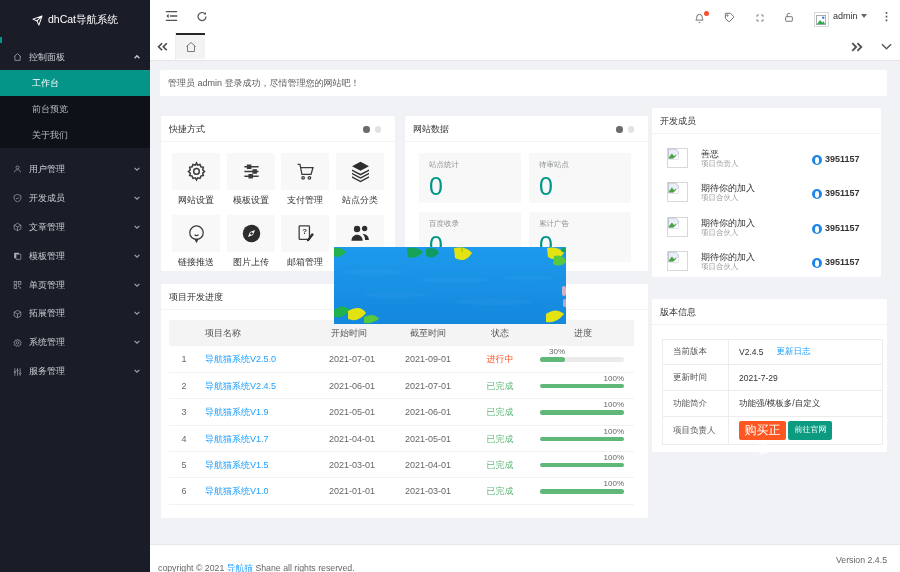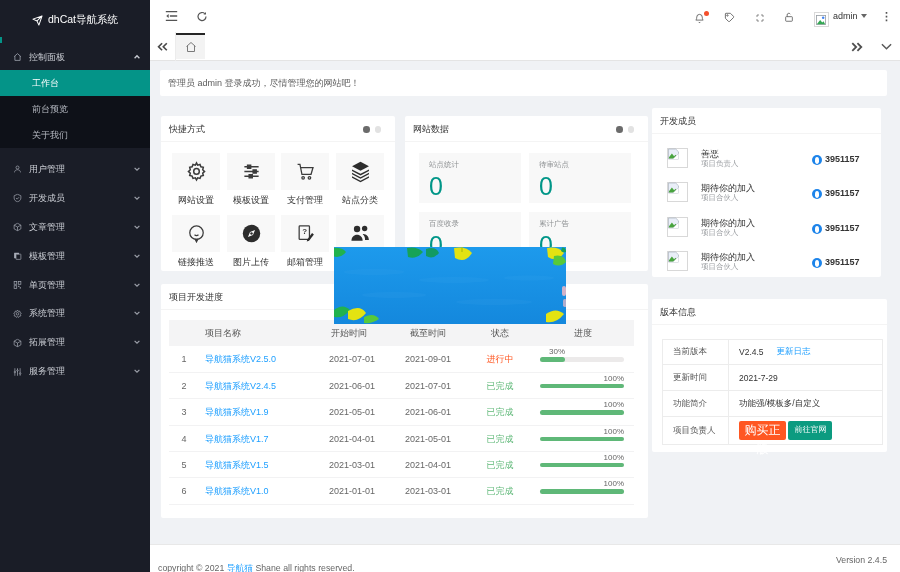--- a/index.html
+++ b/index.html
@@ -137,35 +137,35 @@
           <rect x="14" y="3" width="7" height="7"></rect>
           <rect x="3" y="14" width="7" height="7"></rect>
           <path d="M14 14h3v3h-3zM18 18h3v3h-3z" fill="#a8adb8" stroke="none"></path>
         </svg>
       <span class="mt">单页管理</span>
       <svg class="ar" style="top:11px" viewBox="0 0 10 6" fill="none" stroke="#9da1aa" stroke-width="2">
           <path d="M1 1 5 5 9 1"></path>
         </svg>
     </div>
     <div class="mitem">
+      <svg class="mi" viewBox="0 0 24 24" fill="none" stroke="#a8adb8" stroke-width="1.8">
+          <path d="M12 2 21 7v10l-9 5-9-5V7z"></path>
+          <path d="M3 7l9 5 9-5M12 22V12"></path>
+        </svg>
+      <span class="mt">拓展管理</span>
+      <svg class="ar" style="top:11px" viewBox="0 0 10 6" fill="none" stroke="#9da1aa" stroke-width="2">
+          <path d="M1 1 5 5 9 1"></path>
+        </svg>
+    </div>
+    <div class="mitem">
       <svg class="mi" viewBox="0 0 24 24" fill="#a8adb8">
           <path d="M12 1.5 14 5l4-.8.8 4L22 10l-2.3 3.3L21 17l-4 .8L15 21l-3-2-3 2-2-3.2-4-.8 1.3-3.7L2 10l3.2-1.8L6 4.2 10 5z" fill="none" stroke="#a8adb8" stroke-width="1.8"></path>
           <circle cx="12" cy="11.5" r="3.4" fill="none" stroke="#a8adb8" stroke-width="1.8"></circle>
         </svg>
       <span class="mt">系统管理</span>
-      <svg class="ar" style="top:11px" viewBox="0 0 10 6" fill="none" stroke="#9da1aa" stroke-width="2">
-          <path d="M1 1 5 5 9 1"></path>
-        </svg>
-    </div>
-    <div class="mitem">
-      <svg class="mi" viewBox="0 0 24 24" fill="none" stroke="#a8adb8" stroke-width="1.8">
-          <path d="M12 2 21 7v10l-9 5-9-5V7z"></path>
-          <path d="M3 7l9 5 9-5M12 22V12"></path>
-        </svg>
-      <span class="mt">拓展管理</span>
       <svg class="ar" style="top:11px" viewBox="0 0 10 6" fill="none" stroke="#9da1aa" stroke-width="2">
           <path d="M1 1 5 5 9 1"></path>
         </svg>
     </div>
     <div class="mitem">
       <svg class="mi" viewBox="0 0 24 24" fill="none" stroke="#a8adb8" stroke-width="1.8">
           <path d="M5 3v7M5 14v7M12 3v3M12 10v11M19 3v11M19 18v3" stroke-linecap="round"></path>
           <circle cx="5" cy="12" r="2"></circle>
           <circle cx="12" cy="8" r="2"></circle>
           <circle cx="19" cy="16" r="2"></circle>

